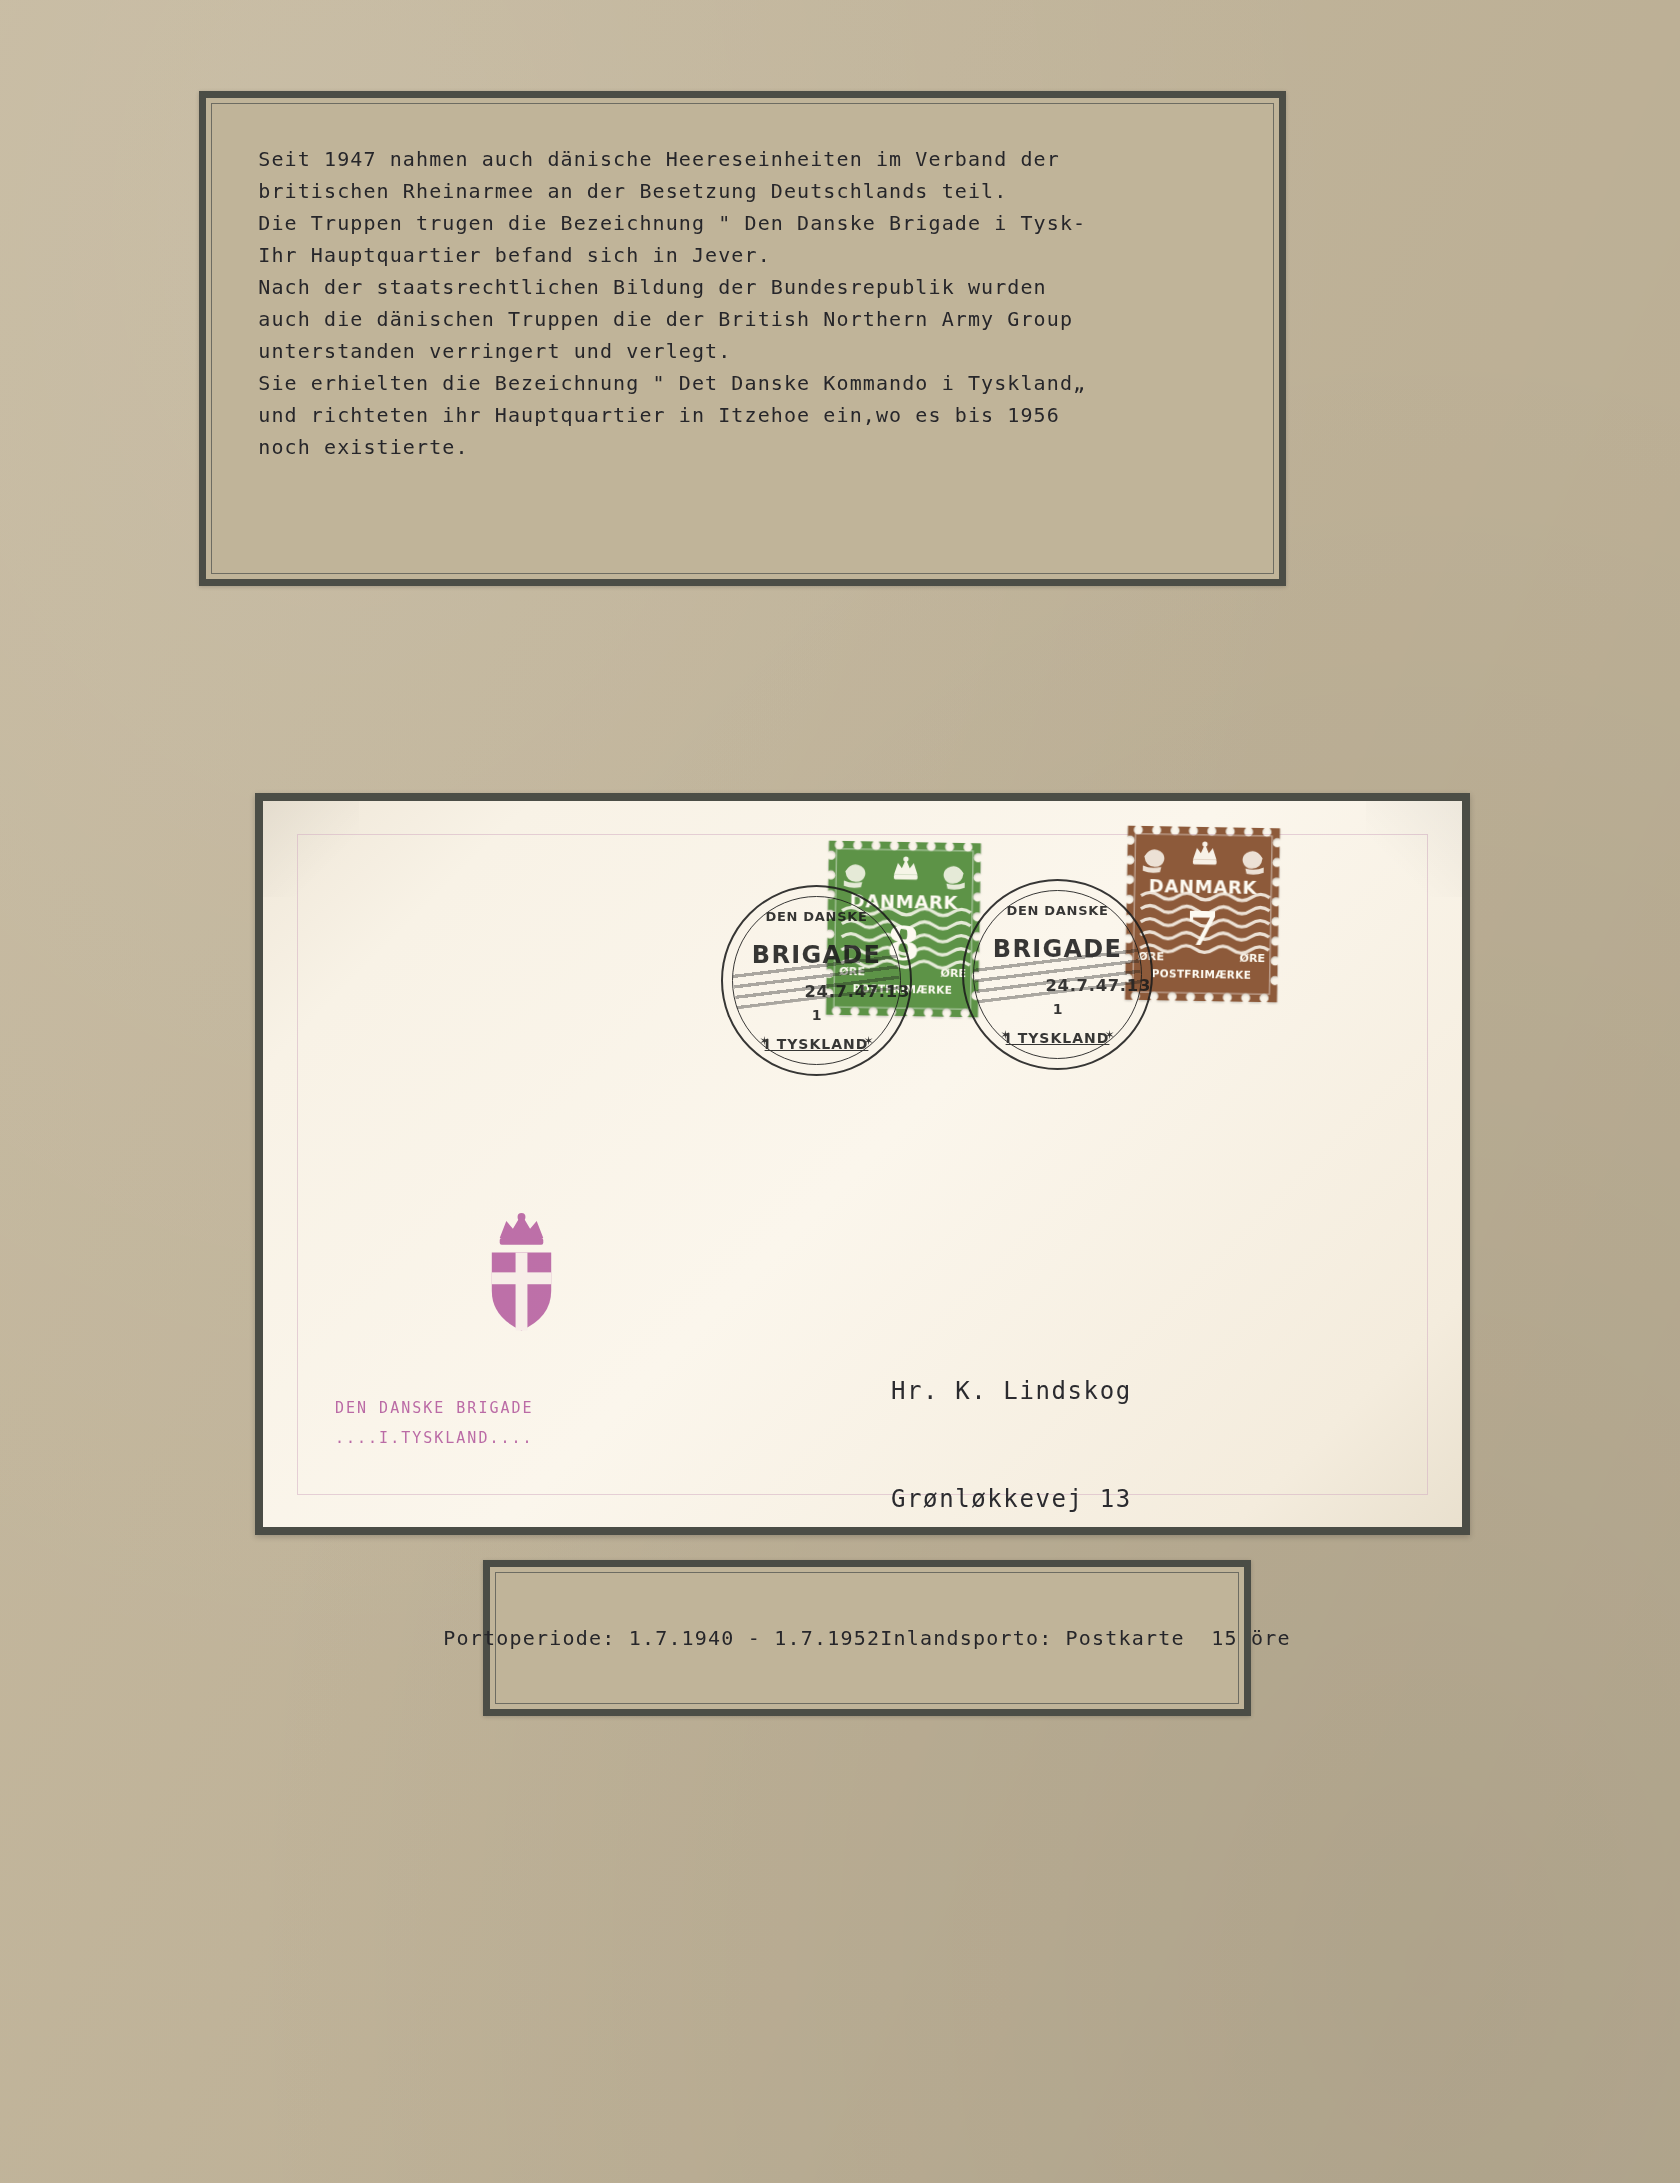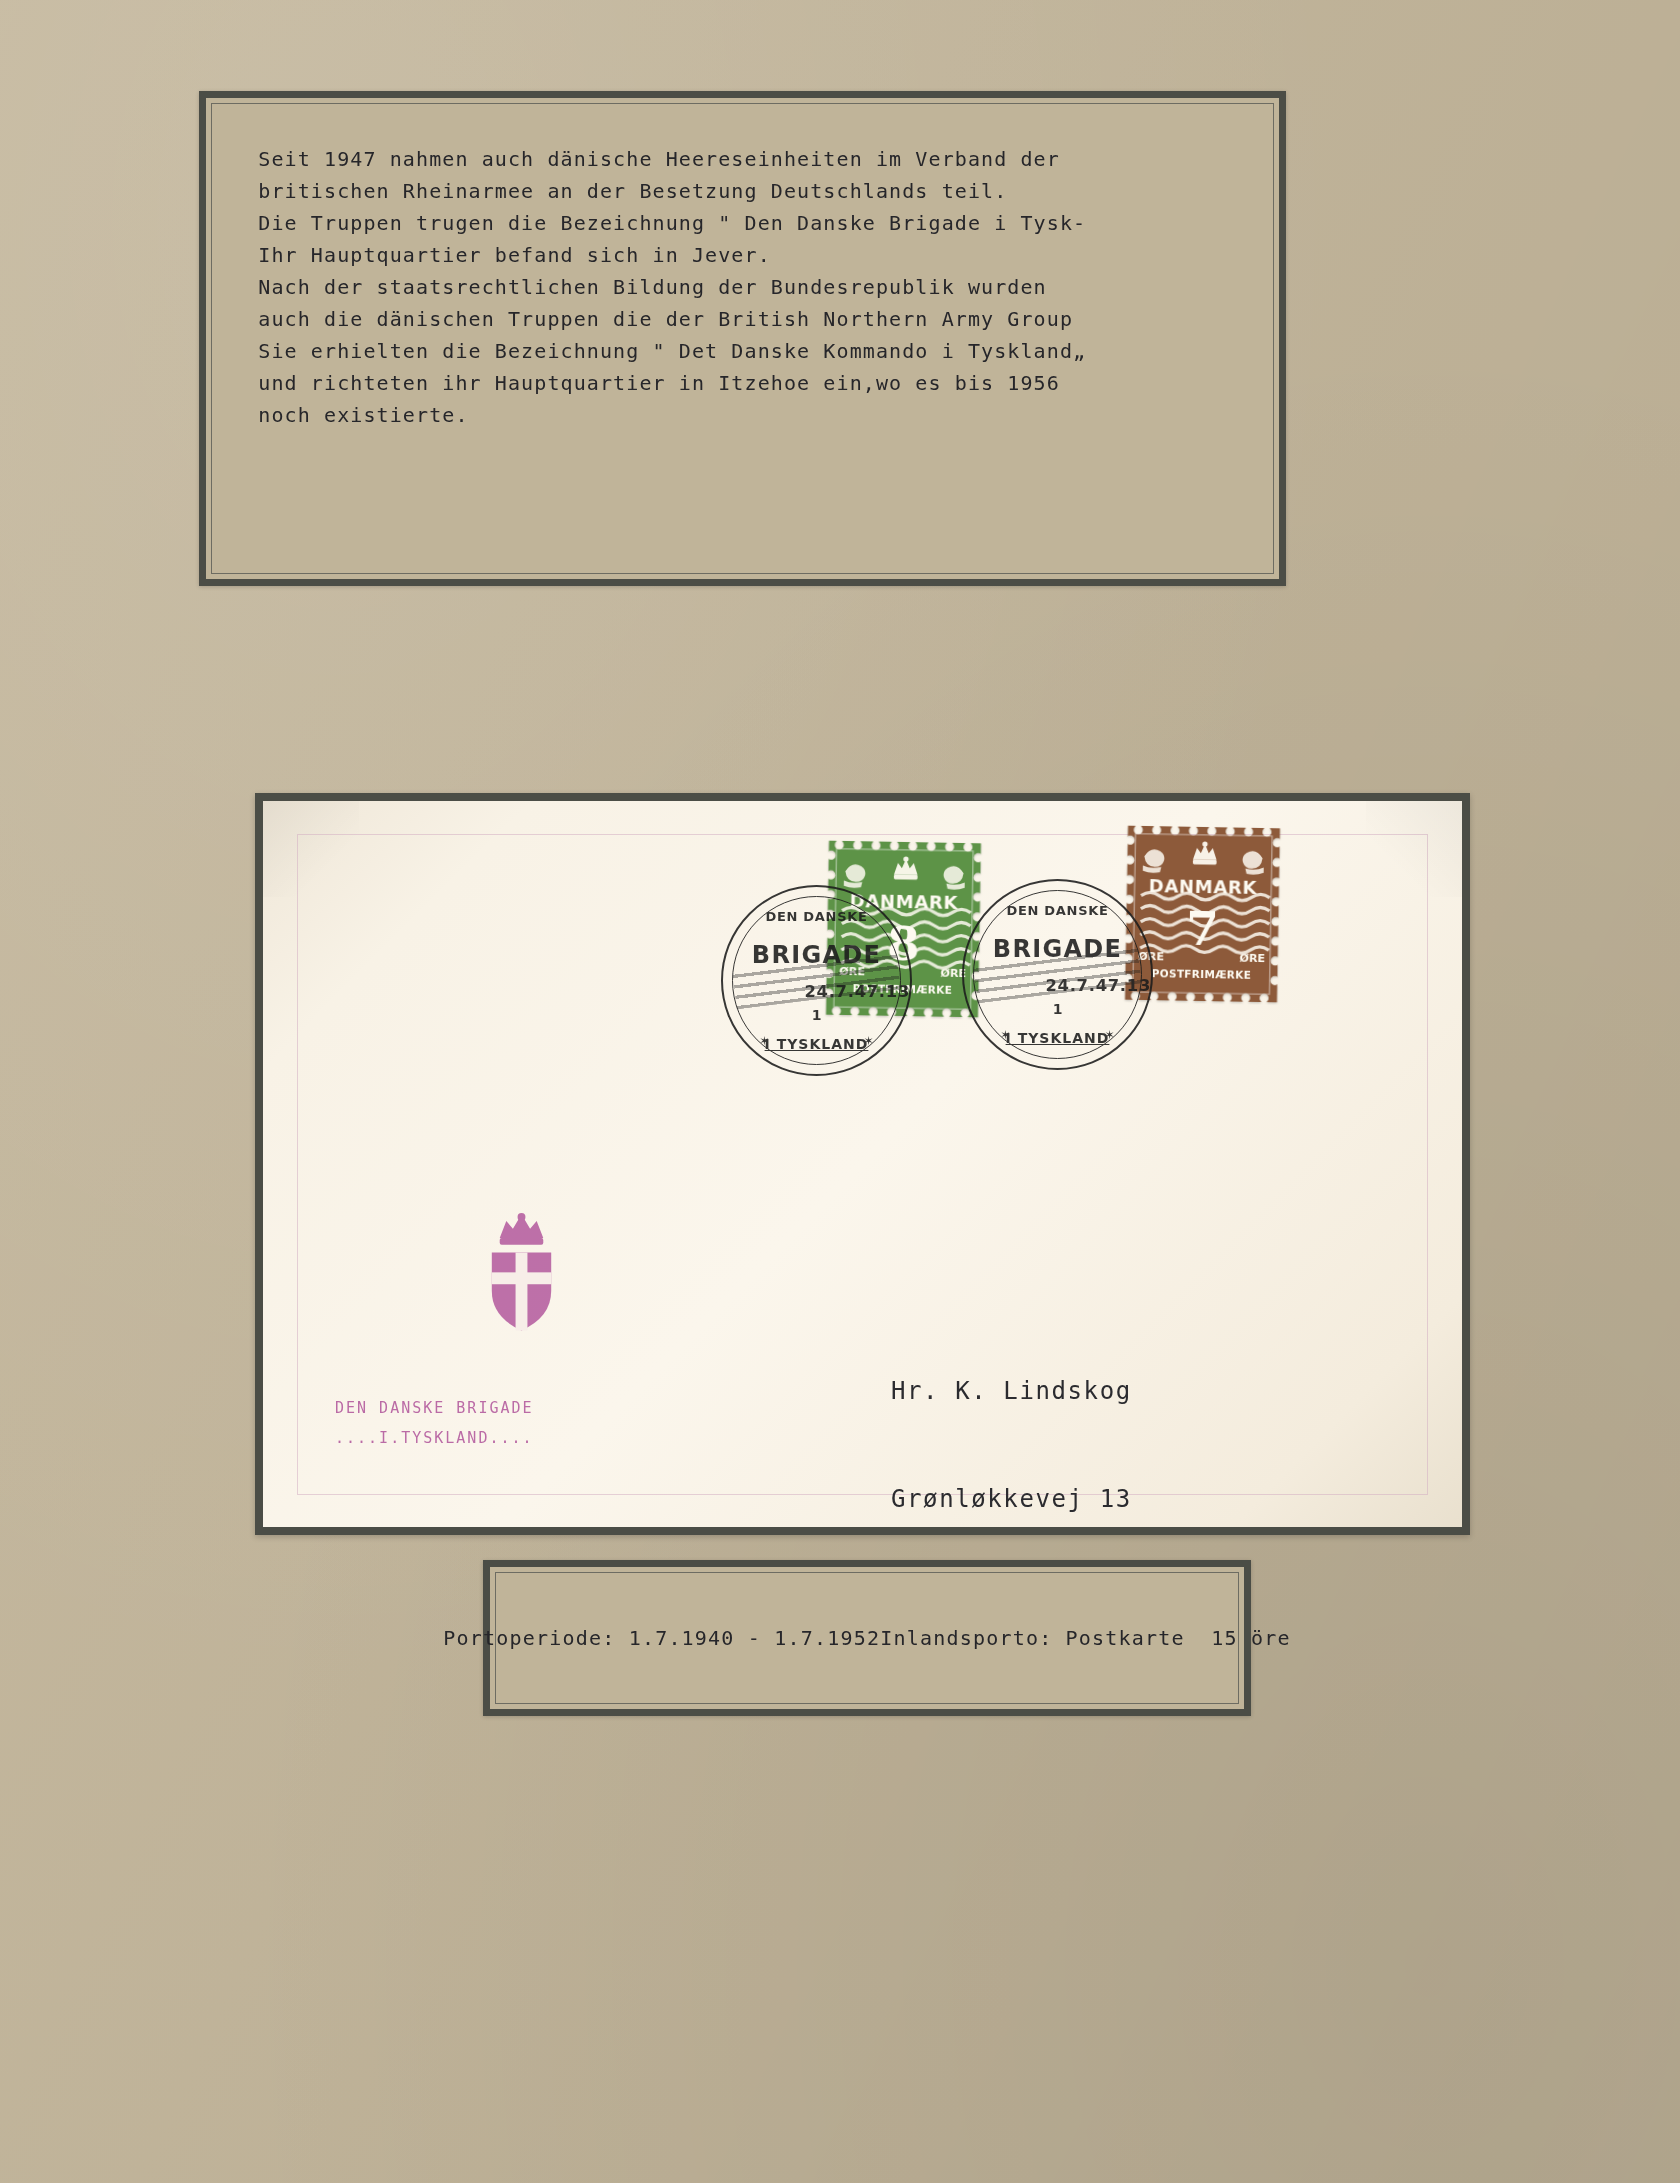--- a/index.html
+++ b/index.html
@@ -273,20 +273,21 @@
 <div class="paper-texture"></div>
 
 <div class="text-box">
   <div class="text-box-inner">
     <div class="typed-line">Seit 1947 nahmen auch dänische Heereseinheiten im Verband der</div>
     <div class="typed-line">britischen Rheinarmee an der Besetzung Deutschlands teil.</div>
     <div class="typed-line">Die Truppen trugen die Bezeichnung " Den Danske Brigade i Tysk-</div>
     <div class="typed-line">Ihr Hauptquartier befand sich in Jever.</div>
     <div class="typed-line">Nach der staatsrechtlichen Bildung der Bundesrepublik wurden</div>
     <div class="typed-line">auch die dänischen Truppen die der British Northern Army Group</div>
+    <div class="typed-line">unterstanden verringert und verlegt.</div>
     <div class="typed-line">Sie erhielten die Bezeichnung " Det Danske Kommando i Tyskland„</div>
     <div class="typed-line">und richteten ihr Hauptquartier in Itzehoe ein,wo es bis 1956</div>
     <div class="typed-line">noch existierte.</div>
   </div>
 </div>
 
 <div class="cover-frame">
   <div class="cover">
     <div class="cover-border-line"></div>
 

